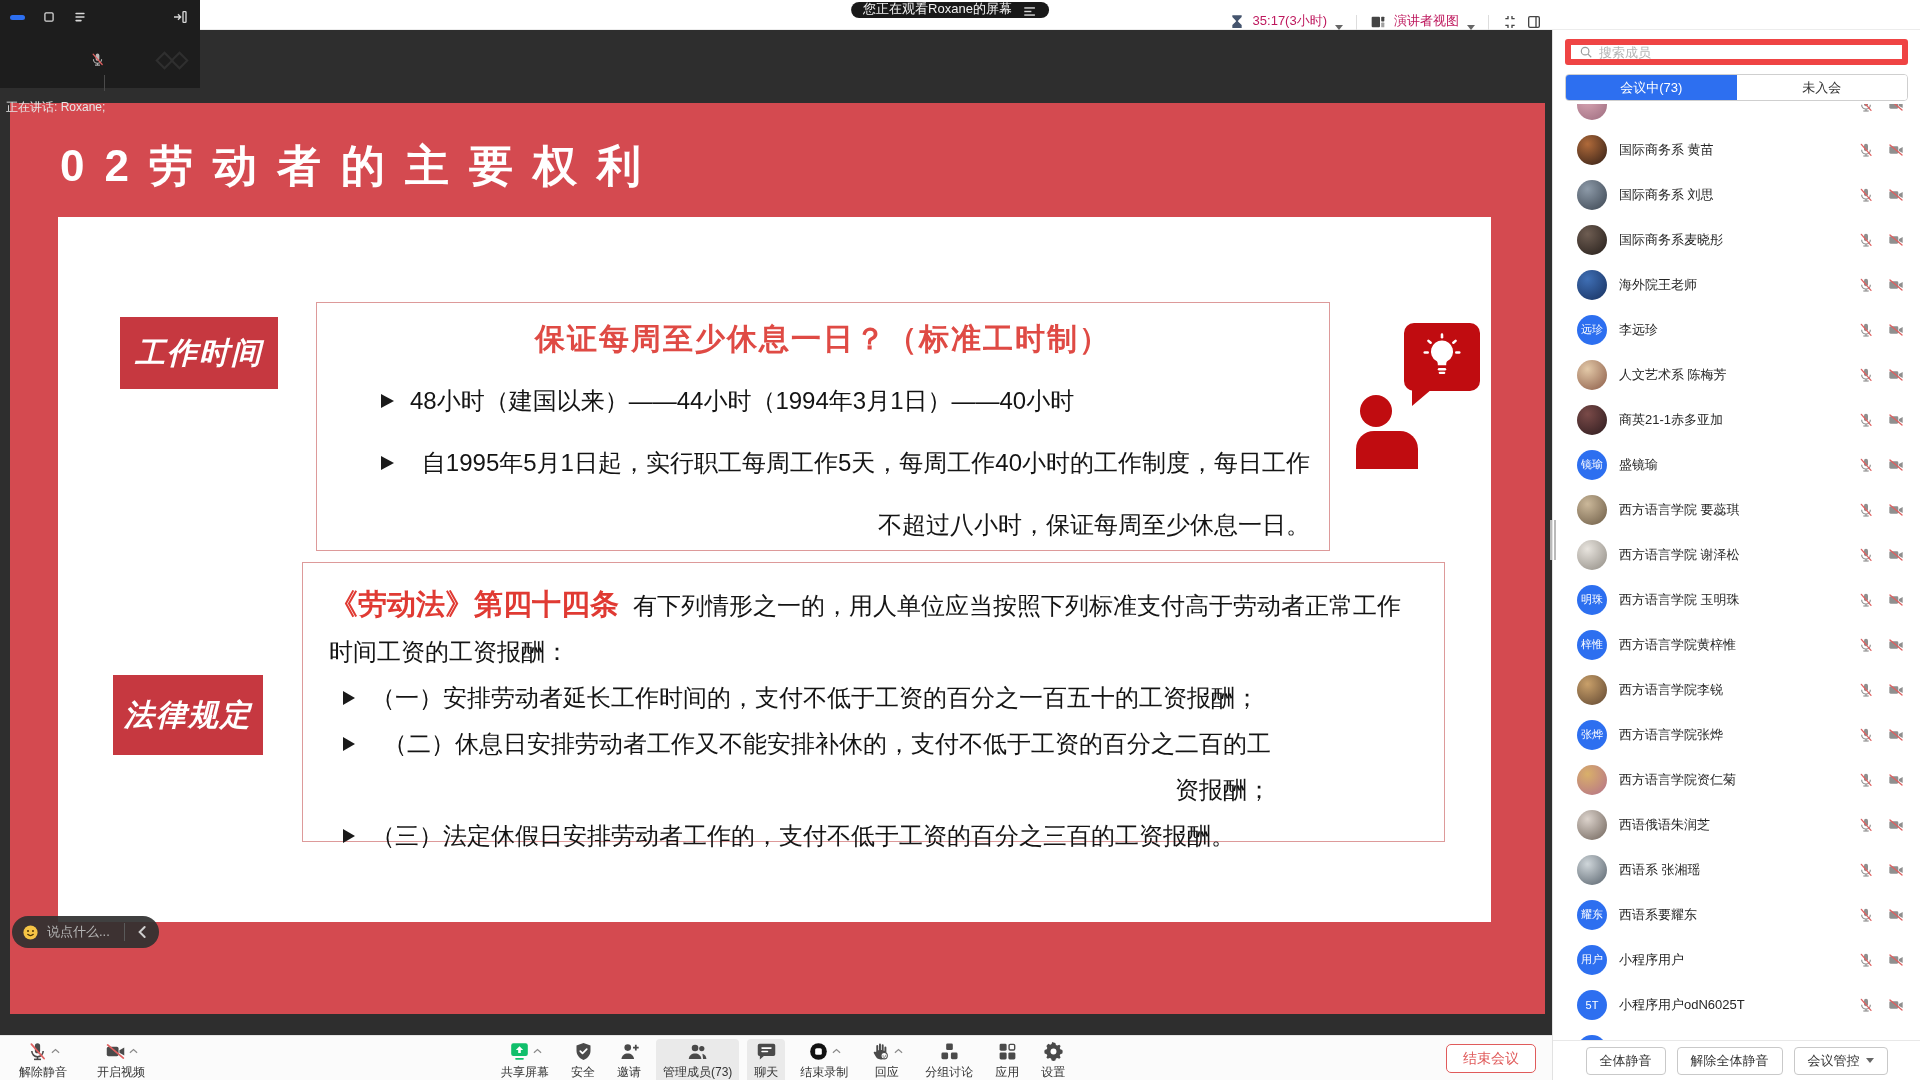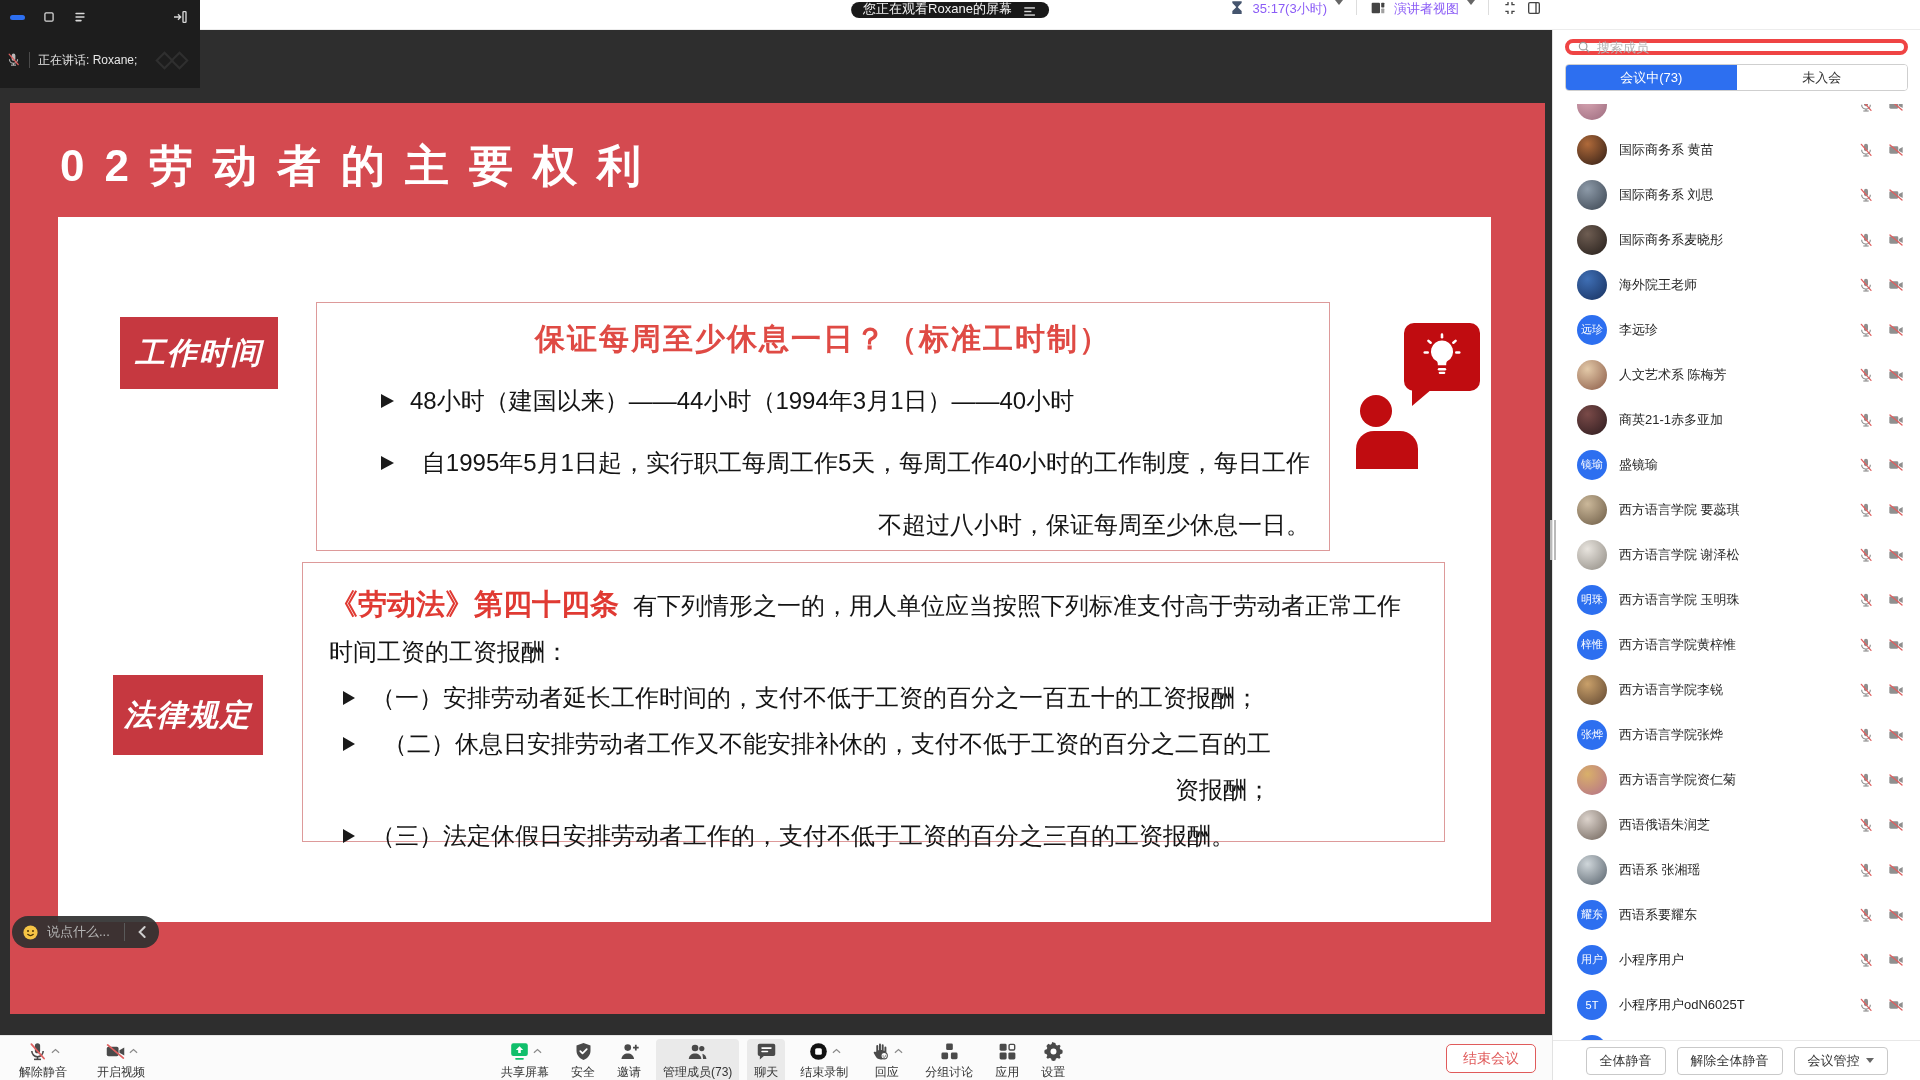--- a/index.html
+++ b/index.html
@@ -7,21 +7,21 @@
   body { font-family:"Liberation Sans","DejaVu Sans",sans-serif; background:#fff; }
   .canvas { position:relative; width:1920px; height:1080px; background:#fff; overflow:hidden; }
   .icn { display:inline-flex; align-items:center; justify-content:center; }
   .icn svg { width:100%; height:100%; display:block; }
 
   
   .topbar { position:absolute; left:0; top:0; width:1920px; height:30px; background:#fff; border-bottom:1px solid #ececec; z-index:4; }
   .banner { position:absolute; left:950px; top:2px; transform:translateX(-50%); height:16px; background:#191919; border-radius:10px; display:flex; align-items:flex-end; gap:10px; padding:0 12px; }
   .banner-text { color:#f2f2f2; font-size:13px; white-space:nowrap; }
   .banner .icn { width:15px; height:13px; }
-  .share-controls { position:absolute; right:378px; top:0; height:30px; display:flex; align-items:flex-start; gap:8px; color:#8b5cf6; font-size:13px; }
+  .share-controls { position:absolute; right:378px; top:0; height:30px; display:flex; align-items:flex-end; gap:8px; color:#be185d; font-size:13px; }
   .share-controls .icn { width:16px; height:16px; }
   .tri-down { width:0; height:0; border-left:4px solid transparent; border-right:4px solid transparent; border-top:5px solid #666; display:inline-block; }
   .vdiv { width:1px; height:15px; background:#ddd; margin:0 5px; }
 
   
   .share-bg { position:absolute; left:0; top:30px; width:1552px; height:1005px; background:#2e2e2e; }
   .slide { position:absolute; left:10px; top:73px; width:1535px; height:911px; background:var(--slide-bg); }
   .slide-title { position:absolute; left:50px; top:34px; font-size:44px; font-weight:700; color:#fff; letter-spacing:20px; white-space:nowrap; }
   .slide-white { position:absolute; left:48px; top:114px; width:1433px; height:705px; background:#fff; }
   .s-label { position:absolute; background:var(--label-red); color:#fff; font-weight:700; font-size:30px; display:flex; align-items:center; justify-content:center; letter-spacing:2px;font-style:italic; }
@@ -51,21 +51,21 @@
   .chat-overlay .ph { color:#b5b5b5; font-size:13px; padding-right:6px; }
   .chat-overlay .odiv { width:1px; height:18px; background:#5a5a5a; }
   .chat-overlay .chev { width:20px; height:20px; }
 
   
   .mini { position:absolute; left:0; top:0; width:200px; height:88px; background:#1d1d1d; z-index:6; }
   .mini-row1 { position:absolute; left:10px; top:10px; display:flex; align-items:center; gap:17px; }
   .mini-blue { width:15px; height:5px; border-radius:2.5px; background:var(--accent-blue); }
   .mini-row1 .icn { width:14px; height:14px; }
   .mini-exit { position:absolute; right:12px; top:9px; width:16px; height:16px; }
-  .mini-row2 { position:absolute; left:6px; top:52px; display:flex; align-items:flex-start; gap:8px; }
+  .mini-row2 { position:absolute; left:6px; top:52px; display:flex; align-items:flex-end; gap:8px;flex-direction:column; }
   .mini-row2 .icn { width:15px; height:15px; color:#b9b9b9; }
   .mini-vdiv { width:1px; height:16px; background:#4a4a4a; }
   .speaking { color:#e6e6e6; font-size:12px; }
   .watermark { position:absolute; right:14px; top:54px; display:flex; gap:2px; opacity:.55; }
   .wm-d { width:13px; height:13px; border:2px solid #3f3f3f; transform:rotate(45deg); }
 
   
   .toolbar { position:absolute; left:0; top:1035px; width:1552px; height:45px; background:#fbfbfb; border-top:1px solid #e6e6e6; }
   .tb-left { position:absolute; left:12px; top:3px; display:flex; gap:16px; }
   .tb-center { position:absolute; left:494px; top:3px; display:flex; gap:8px; }
@@ -80,21 +80,21 @@
   
   .panel { position:absolute; left:1552px; top:0; width:368px; height:1080px; background:#fff; border-left:1px solid #e2e2e2; }
   .panel-tabs { height:30px; display:flex; align-items:center; padding:0 12px 0 24px; gap:8px; }
   .ptab { display:flex; align-items:center; gap:6px; font-size:13px; color:#555; }
   .ptab .icn { width:15px; height:15px; color:#6b6b6b; }
   .ptab.active { color:#111; font-weight:700; }
   .ptab.active .icn { color:#222; }
   .ptab-sep { flex:1; }
   .panel-tabs .hicn { width:15px; height:15px; margin-left:10px; }
   .panel-tabs .burger { margin-left:36px; }
-  .search-wrap { margin:9px 12px 0; height:16px; border:4px solid #ef4444; border-radius:12px; display:flex; align-items:center; padding:0 8px; gap:6px; background:#fff; }
+  .search-wrap { margin:9px 12px 0; height:26px; border:6px solid #ef4444; border-radius:3px; display:flex; align-items:center; padding:0 8px; gap:6px; background:#fff; }
   .search-wrap .icn { width:14px; height:14px; }
   .search-wrap input { border:none; outline:none; flex:1; font-size:13px; color:#333; font-family:inherit; background:transparent; }
   .search-wrap input::placeholder { color:#b3b3b3; }
   .segment { margin:9px 12px 0; height:27px; border:1px solid #cfcfcf; border-radius:4px; display:flex; overflow:hidden; }
   .seg { flex:1; display:flex; align-items:center; justify-content:center; font-size:13px; color:#333; background:#fff; }
   .seg.active { background:var(--accent-blue); color:#fff; }
   .member-list { position:absolute; left:0; top:104px; right:0; bottom:40px; overflow:hidden; }
   .row { height:45px; display:flex; align-items:center; padding:0 16px 0 24px; }
   .row.partial-top { margin-top:-22px; }
   .avatar { flex:0 0 30px; width:30px; height:30px; border-radius:50%; display:flex; align-items:center; justify-content:center; color:#fff; font-size:11px; overflow:hidden; letter-spacing:0; }

